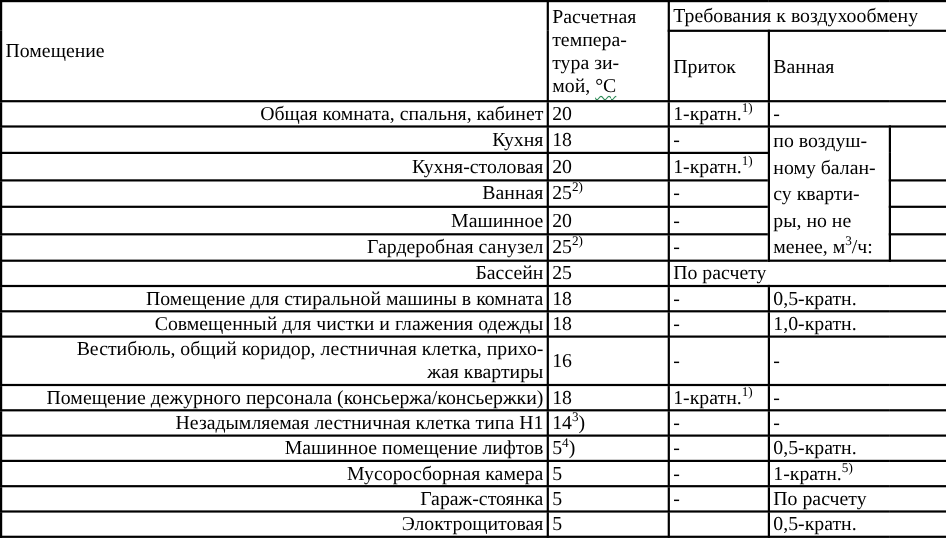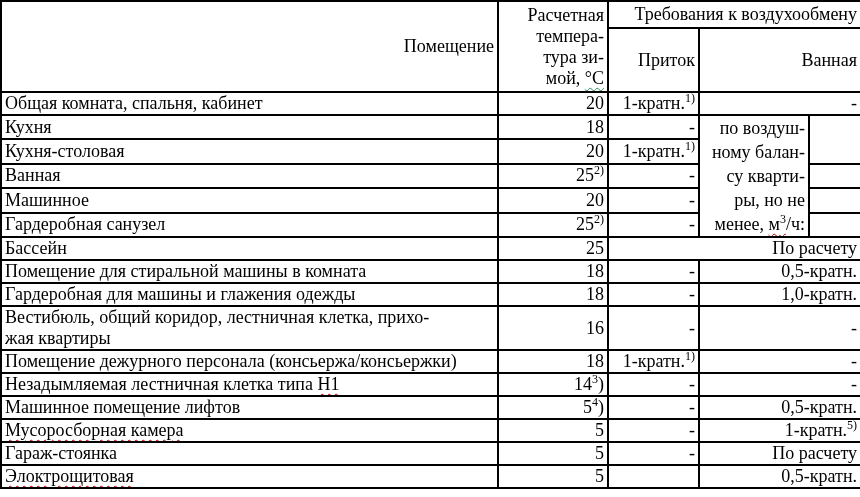--- a/index.html
+++ b/index.html
@@ -1,29 +1,29 @@
 <!DOCTYPE html>
 <html><head>
 <meta charset="utf-8">
 <style>
   html,body{margin:0;padding:0;background:#fff;width:860px;height:497px;overflow:hidden;}
   table{border-collapse:collapse;width:860px;table-layout:fixed;
         font-family:"Liberation Serif","DejaVu Serif",serif;font-size:18px;color:#000;background:#fff;}
   col.c1{width:497px}col.c2{width:110px}col.c3{width:91px}col.c4{width:110px}col.c5{width:52px}
   th,td{border:2px solid #000;padding:0 3px;vertical-align:middle;white-space:pre-line;
         overflow:hidden;line-height:21px;font-weight:normal;}
-  .center{text-align:right}
-  .left{text-align:left}
+  .center{text-align:left}
+  .left{text-align:right}
   .h1{height:25px}
   .h2{height:62px}
   .r{height:22px}
   .r2{height:44px}
-  .note{line-height:24px;text-align:right}
+  .note{line-height:24px;text-align:left}
   sup{font-size:12px;line-height:0;vertical-align:super;}
-  .sq-red{text-decoration:underline;text-decoration-style:wavy;text-decoration-color:#c00000;text-decoration-thickness:1px;text-underline-offset:3px;}
+  .sq-red{text-decoration-style:wavy;text-decoration-color:#c00000;text-decoration-thickness:1px;text-underline-offset:3px;}
   .sq-green{text-decoration:underline;text-decoration-style:wavy;text-decoration-color:#2e8b57;text-decoration-thickness:1px;text-underline-offset:3px;}
 </style>
 </head>
 <body>
 
 <table>
   <colgroup>
       <col class="c1">
       <col class="c2">
       <col class="c3">
@@ -98,21 +98,21 @@
   </tr>
 
   <tr class="r">
     <td class="left">Помещение для стиральной машины в комната</td>
     <td class="center">18</td>
     <td class="center">-</td>
     <td colspan="2" class="center">0,5-кратн.</td>
   </tr>
 
   <tr class="r">
-    <td class="left">Гардеробная для машины и глажения одежды</td>
+    <td class="left">Совмещенный для чистки и глажения одежды</td>
     <td class="center">18</td>
     <td class="center">-</td>
     <td colspan="2" class="center">1,0-кратн.</td>
   </tr>
 
   <tr class="r2">
     <td class="left">Вестибюль, общий коридор, лестничная клетка, прихо-
 жая квартиры</td>
     <td class="center">16</td>
     <td class="center">-</td>

